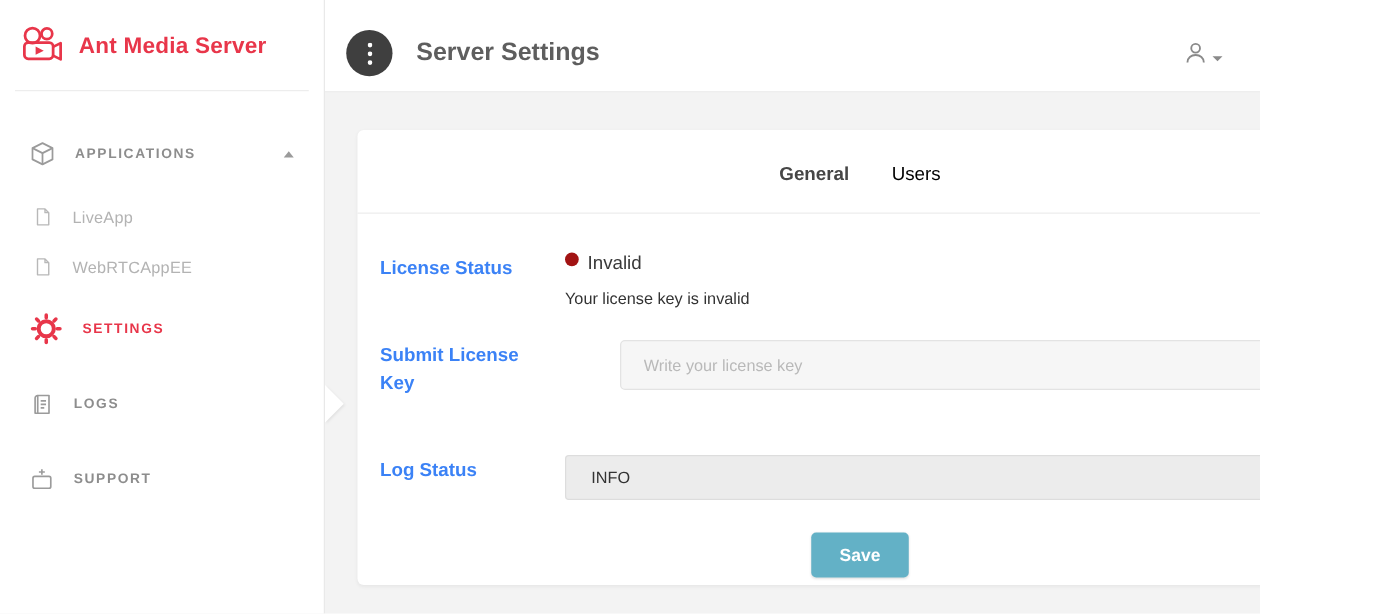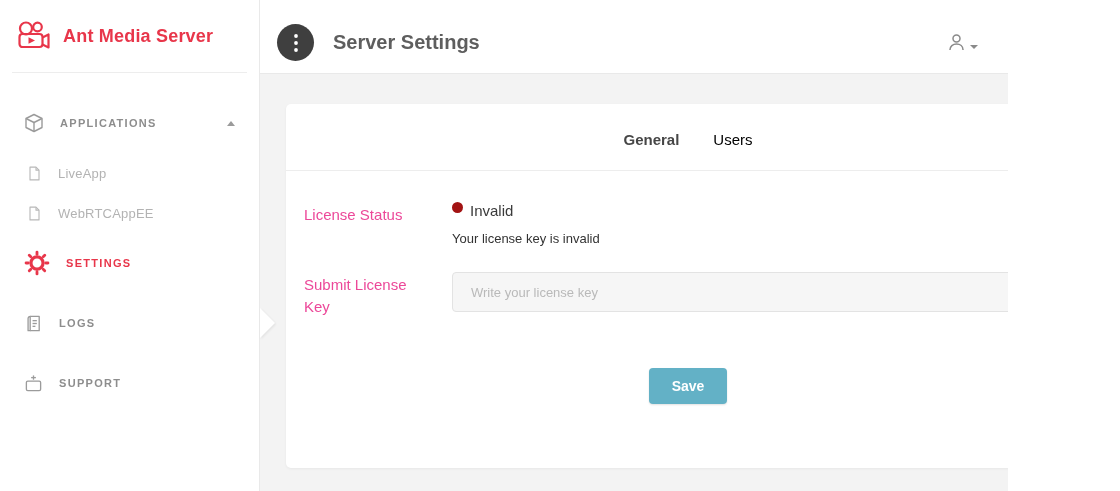--- a/index.html
+++ b/index.html
@@ -71,22 +71,22 @@
     position:absolute;left:286px;top:104px;width:804px;height:364px;
     background:#fff;border-radius:5px;box-shadow:0 1px 3px rgba(0,0,0,.05);
   }
   .tabs{display:flex;justify-content:center;gap:34px;padding-top:27px;}
   .tab{font-size:15px;color:#000000;cursor:pointer;background:none;border:none;font-family:inherit;padding:0;}
   .tab.active{color:#464646;font-weight:700;}
   .tab-divider{border-bottom:1px solid #ededed;margin-top:22px;}
 
   .form{padding:31px 18px 0;}
   .row{display:flex;margin-bottom:26px;}
-  .row.row-2{margin-bottom:24px;}
-  .row-label{width:130px;flex:0 0 130px;font-size:15px;color:#ec4899;font-weight:400;padding-top:2px;line-height:1.45;}
+  .row.row-2{margin-bottom:46px;gap:44px;}
+  .row-label{width:130px;flex:0 0 130px;font-size:15px;color:#3b82f6;font-weight:700;padding-top:2px;line-height:1.45;}
   .row-field{flex:1;margin-left:18px;}
 
   .status-line{display:flex;align-items:flex-start;gap:7px;font-size:15px;color:#3a3a3a;font-weight:500;}
   .status-dot{width:11px;height:11px;border-radius:50%;background:#a21313;flex:0 0 auto;}
   .status-desc{margin-top:12px;font-size:13px;color:#333;}
 
   .text-input{
     width:100%;height:40px;background:#f6f6f6;border:1px solid #e3e3e3;border-radius:4px;
     padding:0 18px;font-size:13px;color:#7f1d1d;font-family:inherit;outline:none;
   }
@@ -241,20 +241,29 @@
       </div>
 
       <div class="row row-2">
         <div class="row-label">Submit License Key</div>
         <div class="row-field">
           <input class="text-input" type="text" placeholder="Write your license key" style="">
         </div>
       </div>
 
       <div class="row">
+        <div class="row-label">Log Status</div>
+        <div class="row-field">
+          <div class="select-wrap">
+            <select class="log-select">
+              <option>INFO</option>
+            </select>
+            <span class="select-caret"></span>
+          </div>
+        </div>
       </div>
 
       <div class="save-row">
         <button class="save-btn">Save</button>
       </div>
 
     </div>
   </section>
 
 </div>

